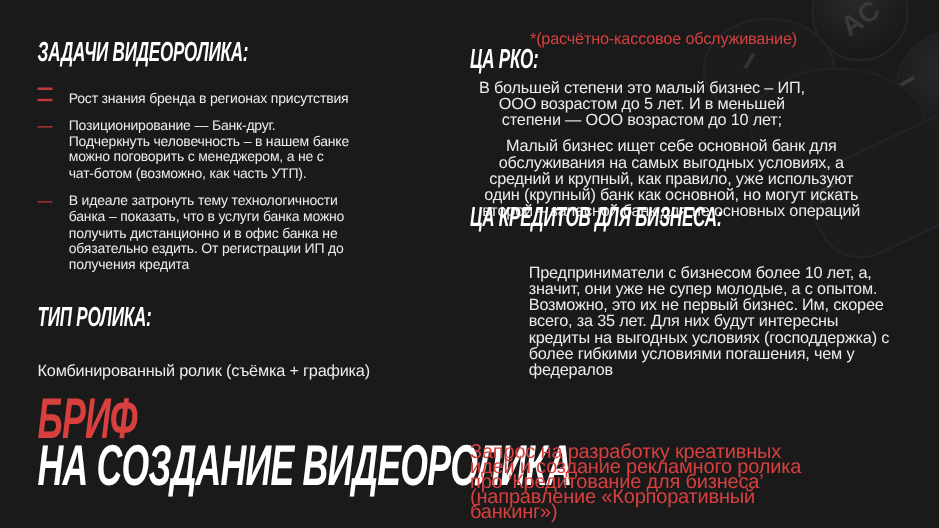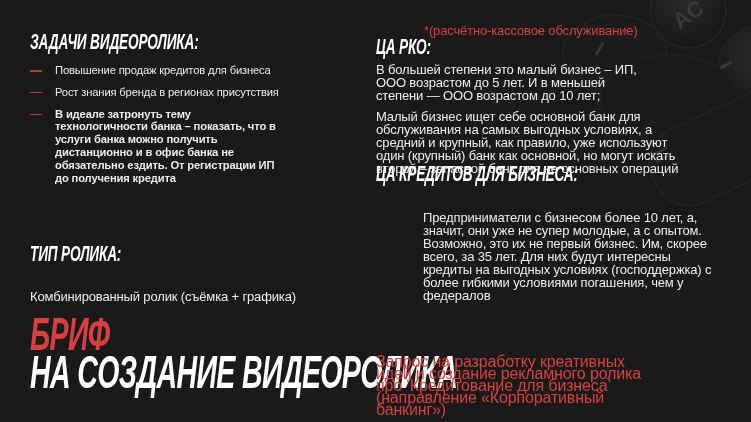--- a/index.html
+++ b/index.html
@@ -9,21 +9,21 @@
   .heading { font-family:"Liberation Sans", sans-serif; font-weight:bold; font-style:italic;
              text-transform:uppercase; color:#ffffff; transform:scaleX(0.62); transform-origin:left top;
              white-space:nowrap; letter-spacing:-0.3px; position:absolute; }
   .h-sm { font-size:22px; line-height:22px; }
   .body-text { position:absolute; font-size:13px; line-height:13px; color:#ececec; letter-spacing:-0.15px; }
   ul.tasks { list-style:none; margin:0; padding:0; position:absolute; left:30px; top:64px; width:320px; }
   ul.tasks li { position:relative; padding-left:25px; font-size:11.2px; line-height:12.8px; color:#ececec;
                 margin-bottom:9px; letter-spacing:-0.15px; }
   ul.tasks li .dash { position:absolute; left:0; top:6px; width:12px; height:1.5px; background:#c0393b; }
   .red { color:#d8403f; }
-  .para { margin:0 0 8px 0; }
+  .para { margin:0 0 8px 0;text-align:center; }
   .big { position:absolute; left:30px; font-family:"Liberation Sans", sans-serif; font-weight:bold; font-style:italic;
          text-transform:uppercase; font-size:46px; line-height:40px; transform:scaleX(0.62); transform-origin:left top;
          white-space:nowrap; letter-spacing:-1px; }
 </style>
 </head>
 <body>
 
 <svg class="bg-deco" viewBox="0 0 751 422">
   <defs>
     <radialGradient id="kg" cx="45%" cy="35%" r="70%">
@@ -38,23 +38,24 @@
   <ellipse cx="615" cy="55" rx="52" ry="40" fill="#1c1c1d" stroke="#232325" stroke-width="2"></ellipse>
   <rect x="598" y="42" width="3" height="14" fill="#333335" transform="rotate(30 600 49)"></rect>
   <ellipse cx="670" cy="100" rx="70" ry="45" fill="#1b1b1c" stroke="#222224" stroke-width="1.5"></ellipse>
   <rect x="650" y="120" width="160" height="80" rx="35" fill="#1c1c1d" stroke="#232325" stroke-width="2" transform="rotate(-25 700 160)"></rect>
   <rect x="652" y="150" width="16" height="2.5" fill="#333335" transform="rotate(-25 660 151)"></rect>
   <rect x="655" y="157" width="16" height="2.5" fill="#333335" transform="rotate(-25 663 158)"></rect>
 </svg>
 
 <div class="heading h-sm" style="left:30px; top:31px;">Задачи видеоролика:</div>
 <ul class="tasks">
-  <li><span class="dash"></span><span>Повышение продаж кредитов для бизнеса</span></li>
+  <li><span class="dash"></span></li>
   <li><span class="dash"></span><span>Рост знания бренда в регионах присутствия</span></li>
-  <li style="width:225px;font-weight:bold;"><span class="dash"></span><span>В идеале затронуть тему технологичности банка – показать, что в услуги банка можно получить дистанционно и в офис банка не обязательно ездить. От регистрации ИП до получения кредита</span></li>
+  <li style="width:225px;"><span class="dash"></span><span>Позиционирование — Банк-друг. Подчеркнуть человечность – в нашем банке можно поговорить с менеджером, а не с чат-ботом (возможно, как часть УТП).</span></li>
+  <li style="width:225px;"><span class="dash"></span><span>В идеале затронуть тему технологичности банка – показать, что в услуги банка можно получить дистанционно и в офис банка не обязательно ездить. От регистрации ИП до получения кредита</span></li>
 </ul>
 
 <div class="heading h-sm" style="left:30px; top:243px;">Тип ролика:</div>
 <div class="body-text" style="left:30px; top:290px; width:320px;">Комбинированный ролик (съёмка + графика)</div>
 
 <div class="heading h-sm" style="left:376px; top:36px;">ЦА РКО:</div>
 <div class="body-text red" style="left:424px; top:24px; width:300px;">*(расчётно-кассовое обслуживание)</div>
 <div class="body-text" style="left:376px; top:63px; width:320px;">
   <p class="para" style="width:275px;">В большей степени это малый бизнес – ИП, ООО возрастом до 5 лет. И в меньшей степени — ООО возрастом до 10 лет;</p>
   <p class="para" style="width:322px;">Малый бизнес ищет себе основной банк для обслуживания на самых выгодных условиях, а средний и крупный, как правило, уже используют один (крупный) банк как основной, но могут искать второй – запасной банк для не основных операций</p>

